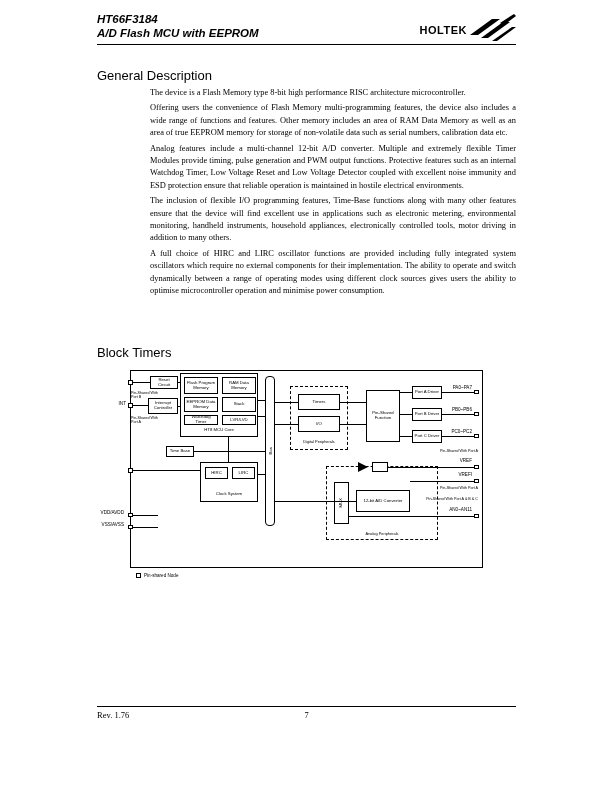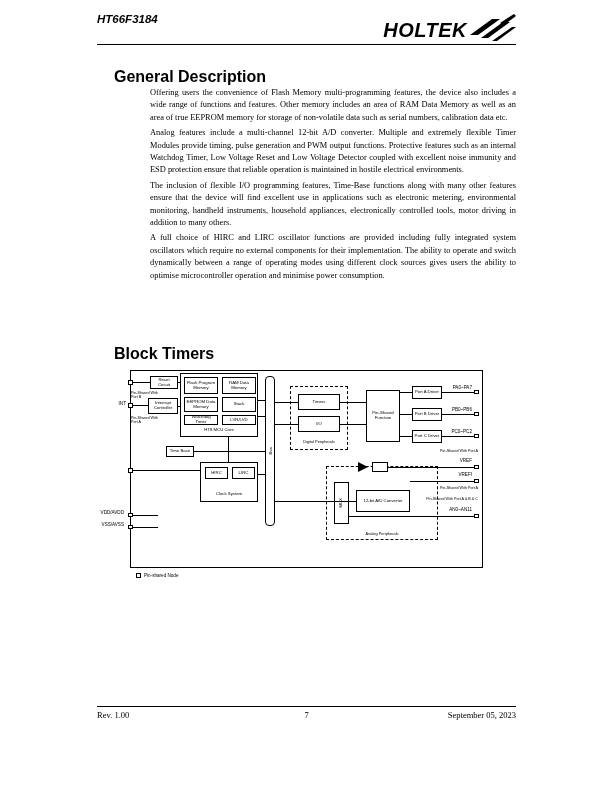--- a/index.html
+++ b/index.html
@@ -16,29 +16,29 @@
     font-family:"Liberation Sans", sans-serif;
     font-weight:bold; font-style:italic;
     font-size:11.5px; line-height:13.5px;
   }
   .logo {
     position:absolute; top:14px; right:96px;
     display:flex; align-items:center; gap:3px;
   }
   .logo-text {
     font-family:"Liberation Sans", sans-serif;
-    font-weight:bold; font-style:italic; font-size:20px; letter-spacing:0.5px;
+    font-weight:bold; font-size:11px; letter-spacing:0.5px;
   }
   .rule-top { position:absolute; left:97px; top:44px; width:419px; height:1.3px; background:#000; }
 
   
   .sect-h {
     position:absolute; left:97px;
     font-family:"Liberation Sans", sans-serif;
-    font-weight:bold; font-size:16px;margin-left:17px;
+    font-weight:normal; font-size:13px;
   }
 
   
   .body-text {
     position:absolute; left:150px; top:87px; width:366px;
     font-size:8.4px; line-height:12.4px; text-align:justify;
   }
   .body-text p { margin-bottom:3px; }
 
   
@@ -70,38 +70,40 @@
            border-top:5.5px solid transparent; border-bottom:5.5px solid transparent;
            border-left:10px solid #000; }
 </style>
 </head>
 <body>
 
 <div class="page abs" style="left:0;top:0;width:612px;height:592px;">
 
   <div class="hdr-title">
     <div>HT66F3184</div>
+    <div>A/D Flash MCU with EEPROM</div>
   </div>
   <div class="logo">
     <span class="logo-text">HOLTEK</span>
     <span>
       <svg width="46" height="28" viewBox="0 0 46 28">
         <g fill="#000000">
           <polygon points="0,21 22,5 30,5 8,21"></polygon>
           <polygon points="11,24 33,8 40,8 18,24"></polygon>
           <polygon points="22,27 42,13 46,13 27,27"></polygon>
           <polygon points="30,9 44,0 46,2 34,11"></polygon>
         </g>
       </svg>
     </span>
   </div>
   <div class="rule-top"></div>
 
   <div class="sect-h" style="top:68px;">General Description</div>
   <div class="body-text">
+    <p>The device is a Flash Memory type 8-bit high performance RISC architecture microcontroller.</p>
     <p>Offering users the convenience of Flash Memory multi-programming features, the device also includes a wide range of functions and features. Other memory includes an area of RAM Data Memory as well as an area of true EEPROM memory for storage of non-volatile data such as serial numbers, calibration data etc.</p>
     <p>Analog features include a multi-channel 12-bit A/D converter. Multiple and extremely flexible Timer Modules provide timing, pulse generation and PWM output functions. Protective features such as an internal Watchdog Timer, Low Voltage Reset and Low Voltage Detector coupled with excellent noise immunity and ESD protection ensure that reliable operation is maintained in hostile electrical environments.</p>
     <p>The inclusion of flexible I/O programming features, Time-Base functions along with many other features ensure that the device will find excellent use in applications such as electronic metering, environmental monitoring, handheld instruments, household appliances, electronically controlled tools, motor driving in addition to many others.</p>
     <p>A full choice of HIRC and LIRC oscillator functions are provided including fully integrated system oscillators which require no external components for their implementation. The ability to operate and switch dynamically between a range of operating modes using different clock sources gives users the ability to optimise microcontroller operation and minimise power consumption.</p>
   </div>
 
   <div class="sect-h" style="top:345px;">Block Timers</div>
 
   <div id="diagram">
     <div class="dbox"></div>
@@ -205,17 +207,16 @@
     <div class="wire" style="left:2px;top:144.5px;width:26px;height:0.8px;"></div>
     <div class="pinlbl r" style="left:-44px;top:152px;width:38px;">VSS/AVSS</div>
     <div class="sq" style="left:-2px;top:154.5px;"></div>
     <div class="wire" style="left:2px;top:156.5px;width:26px;height:0.8px;"></div>
 
     <div class="sq" style="left:6px;top:203px;"></div>
     <div class="pinlbl" style="left:14px;top:202.5px;width:70px;">Pin-shared Node</div>
   </div>
 
   <div class="rule-bottom"></div>
-  <div class="foot foot-left">Rev. 1.00</div>
+  <div class="foot foot-left">Rev. 1.76</div>
   <div class="foot foot-center">7</div>
-  <div class="foot foot-right">September 05, 2023</div>
 
 </div>
 
 </body></html>

